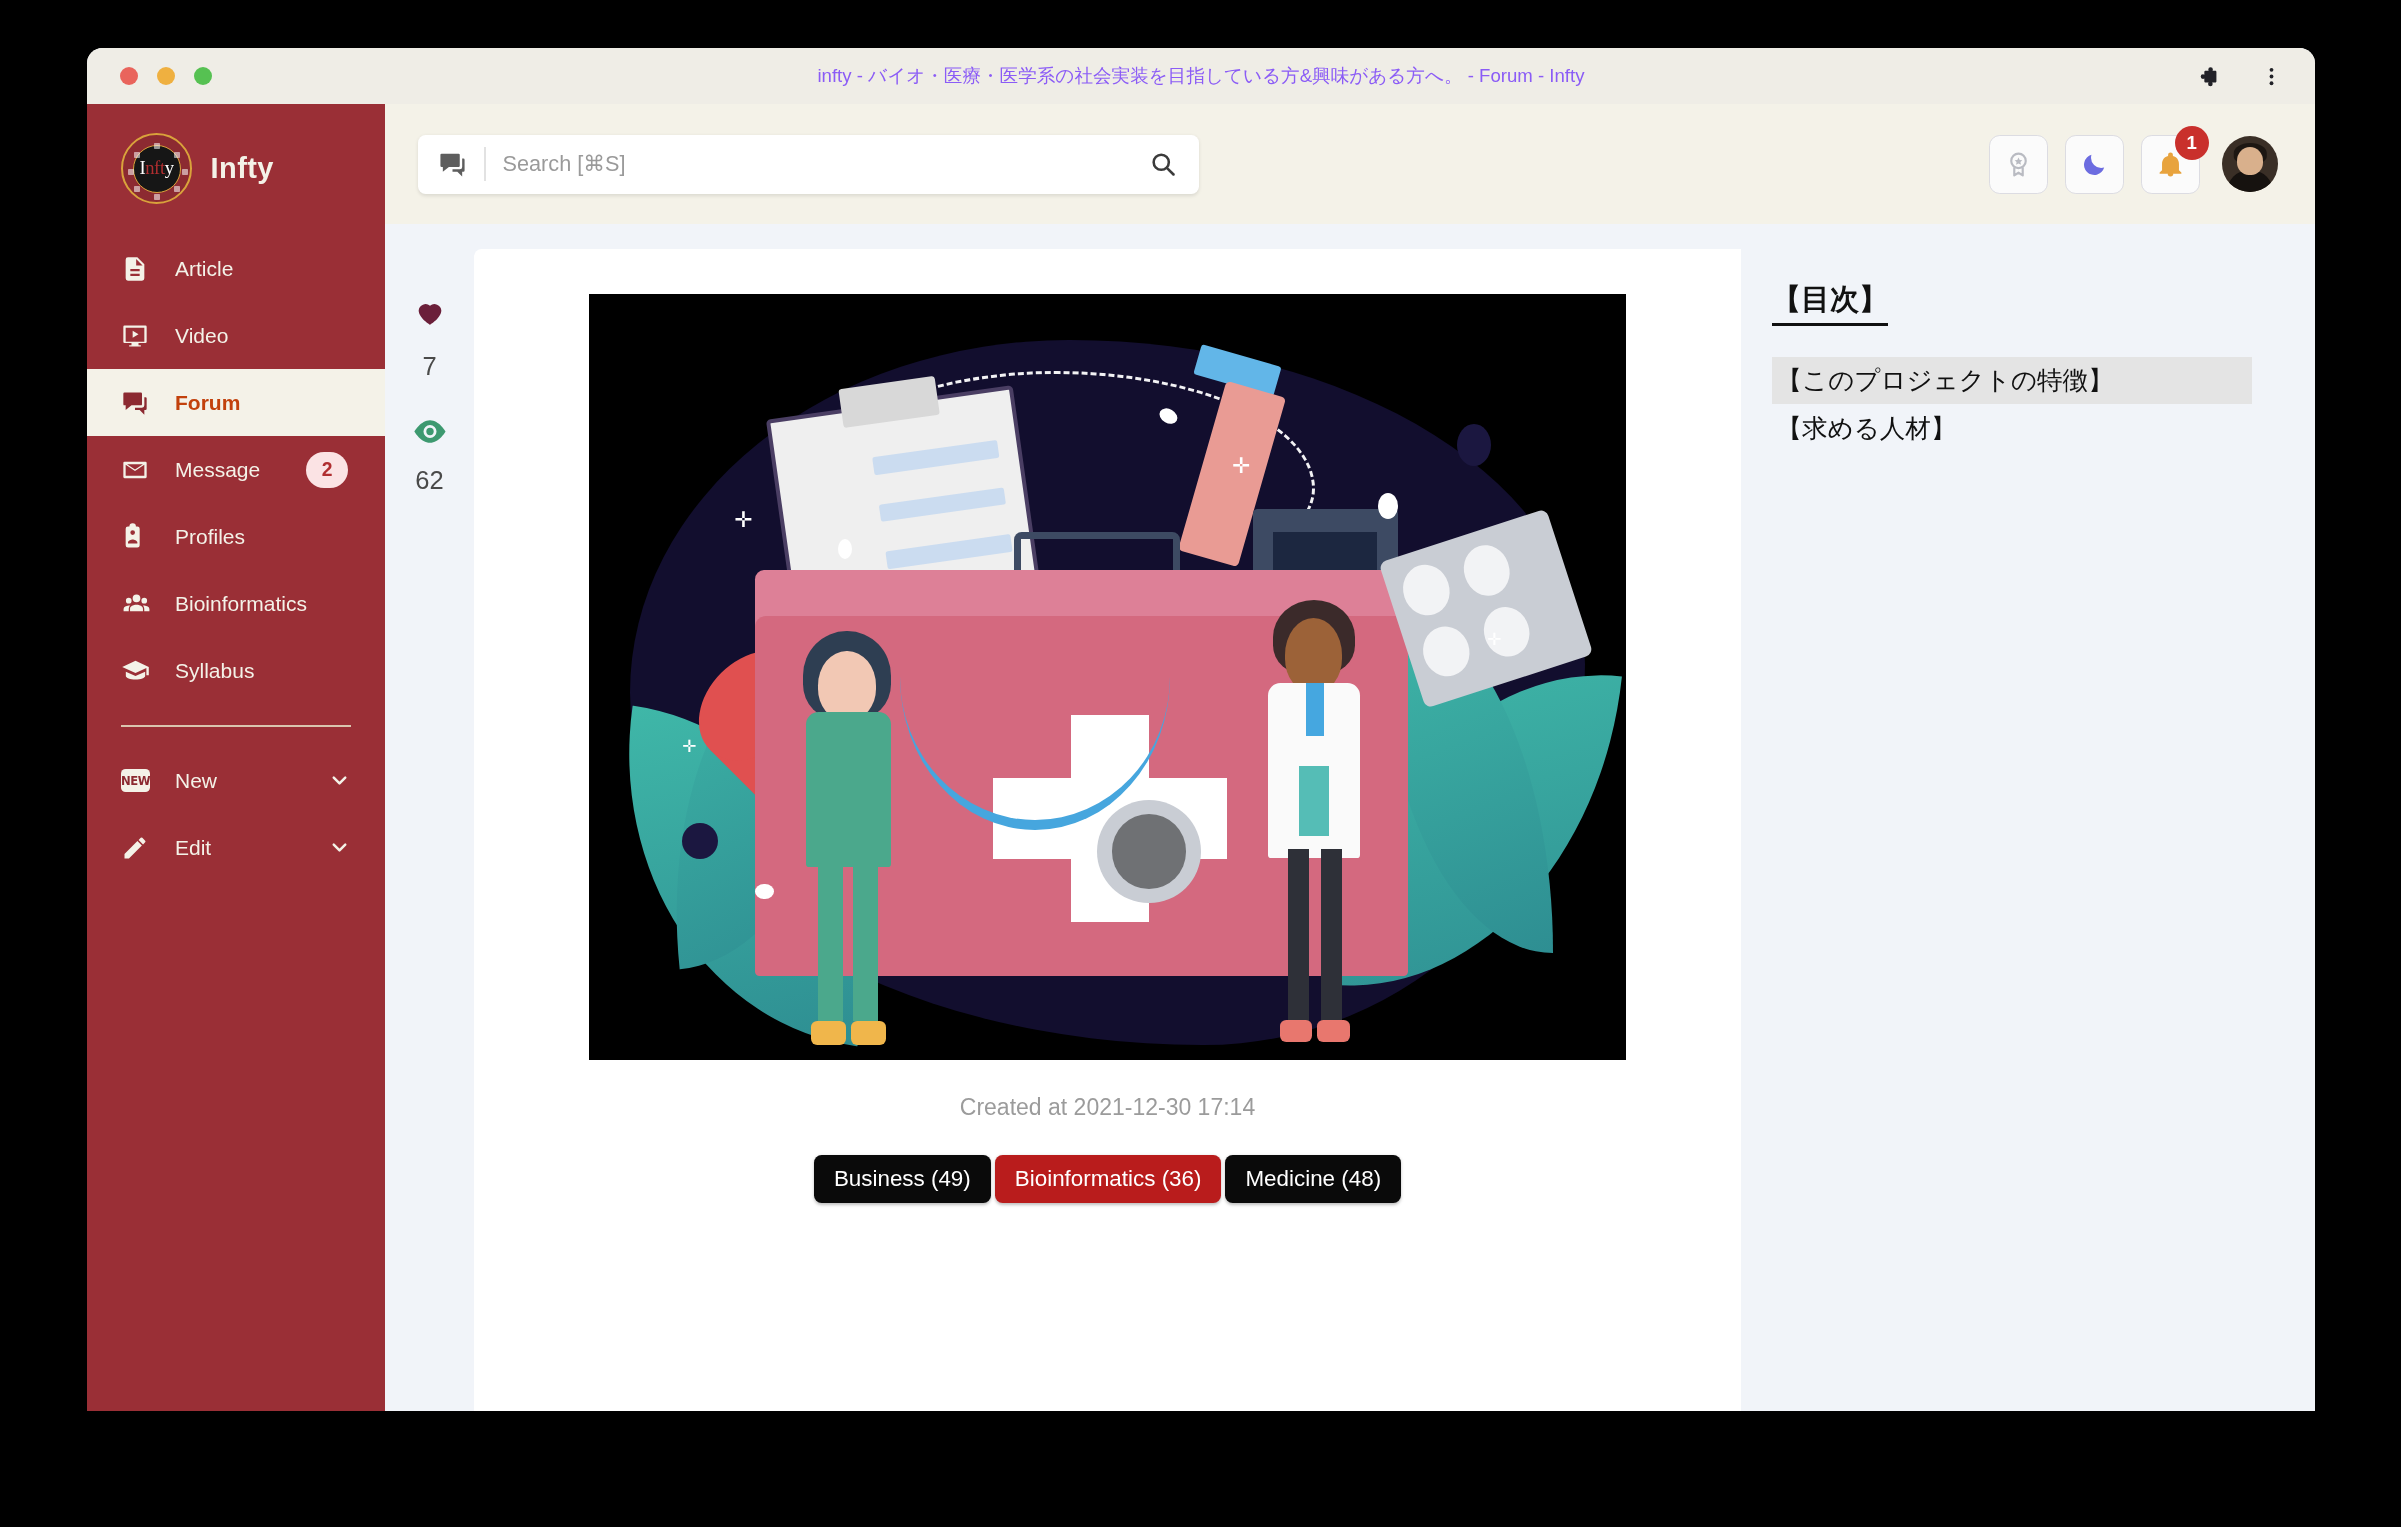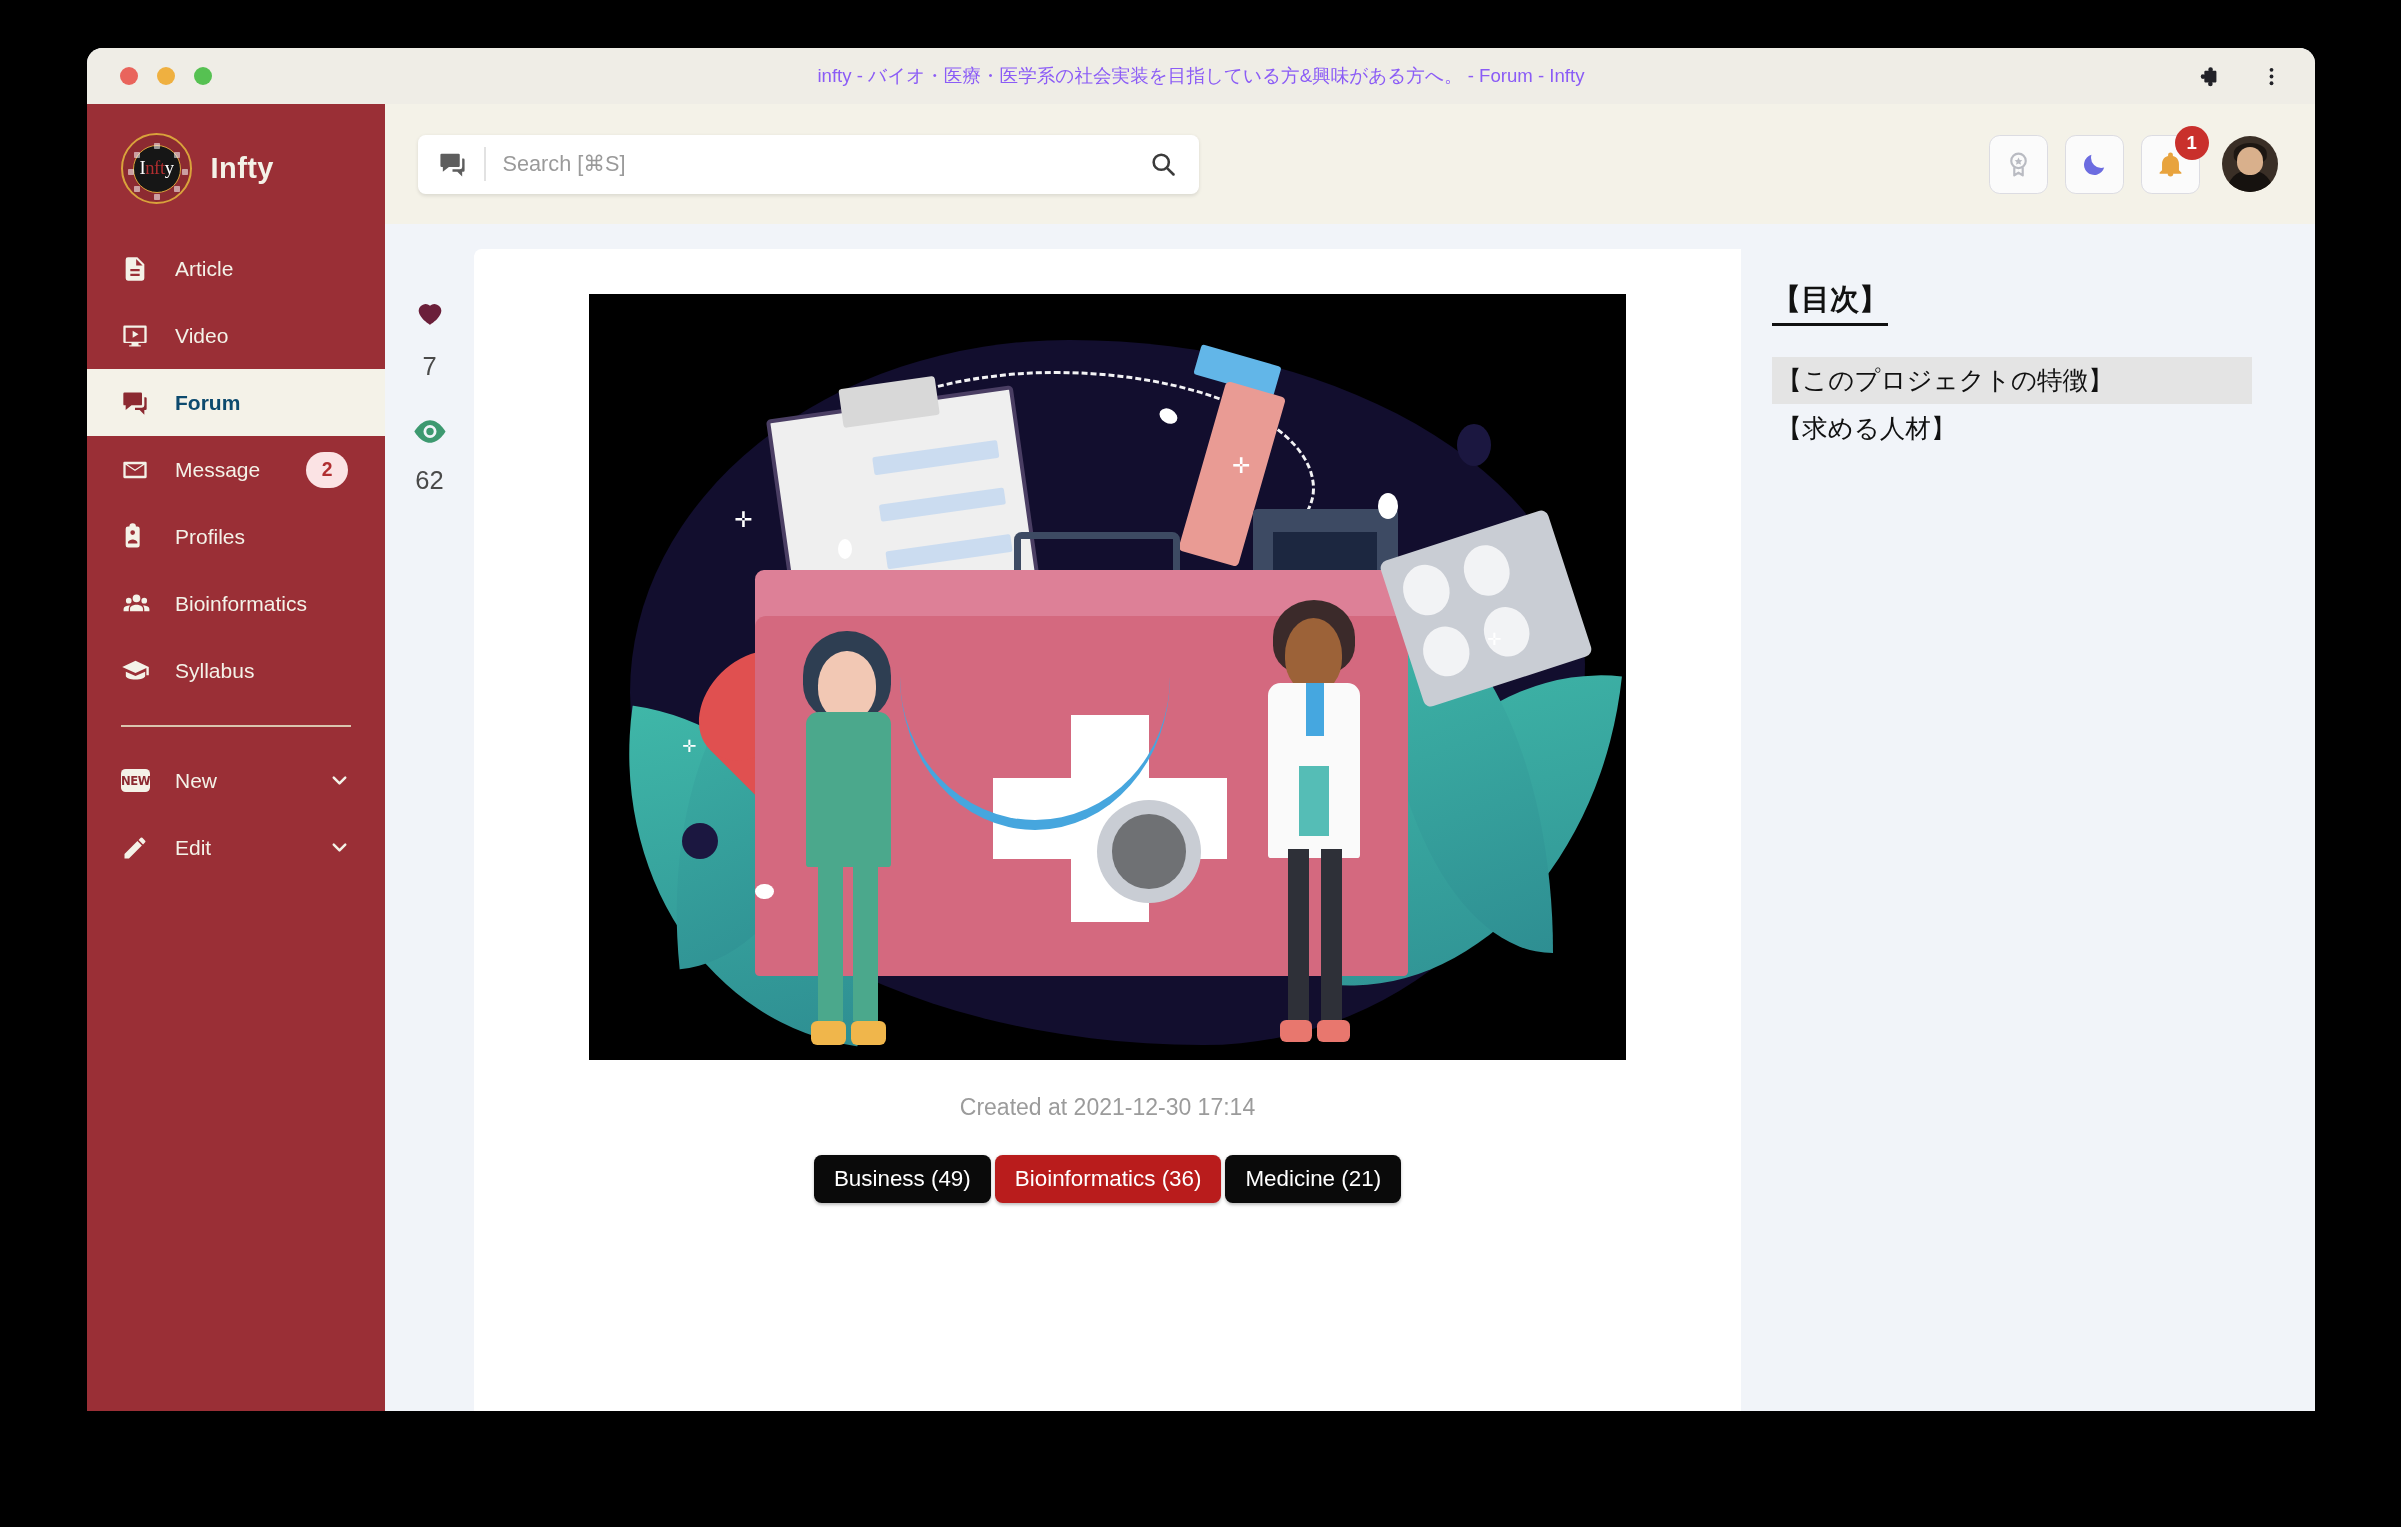--- a/index.html
+++ b/index.html
@@ -101,21 +101,21 @@
     position: relative;
     cursor: pointer;
   }
   .nav-item .ico {
     width: 34px; flex: 0 0 34px;
     display:flex; align-items:center; justify-content:flex-start;
   }
   .nav-item .lbl { margin-left: 20px; flex: 1; }
   .nav-item.active {
     background: #F4F2E8;
-    color: #0c4a6e;
+    color: #c2410c;
     font-weight: bold;
   }
   .nav-item.active .ico svg { fill: #8C2A31; }
   .nav-item .ico svg { fill: #F4F2E8; }
   .badge-pill {
     margin-right: 37px;
     min-width: 42px; height: 36px;
     border-radius: 18px;
     background: #FBE3E4;
     color: #B02E30;
@@ -709,21 +709,21 @@
             <span class="speck" style="right:22%;top:26%;width:20px;height:26px;"></span>
             <span class="dark-speck" style="left:9%;top:69%;width:36px;height:36px;"></span>
             <span class="dark-speck" style="right:13%;top:17%;width:34px;height:42px;"></span>
           </div>
 
           <div class="created-at">Created at 2021-12-30 17:14</div>
 
           <div class="tags">
             <span class="tag">Business (49)</span>
             <span class="tag maroon">Bioinformatics (36)</span>
-            <span class="tag">Medicine (21)</span>
+            <span class="tag">Medicine (48)</span>
           </div>
         </article>
 
         <aside class="toc-col">
           <div class="toc-head">【目次】</div>
           <div class="toc-list">
             <div class="toc-item highlight">【このプロジェクトの特徴】</div>
             <div class="toc-item">【求める人材】</div>
           </div>
         </aside>

